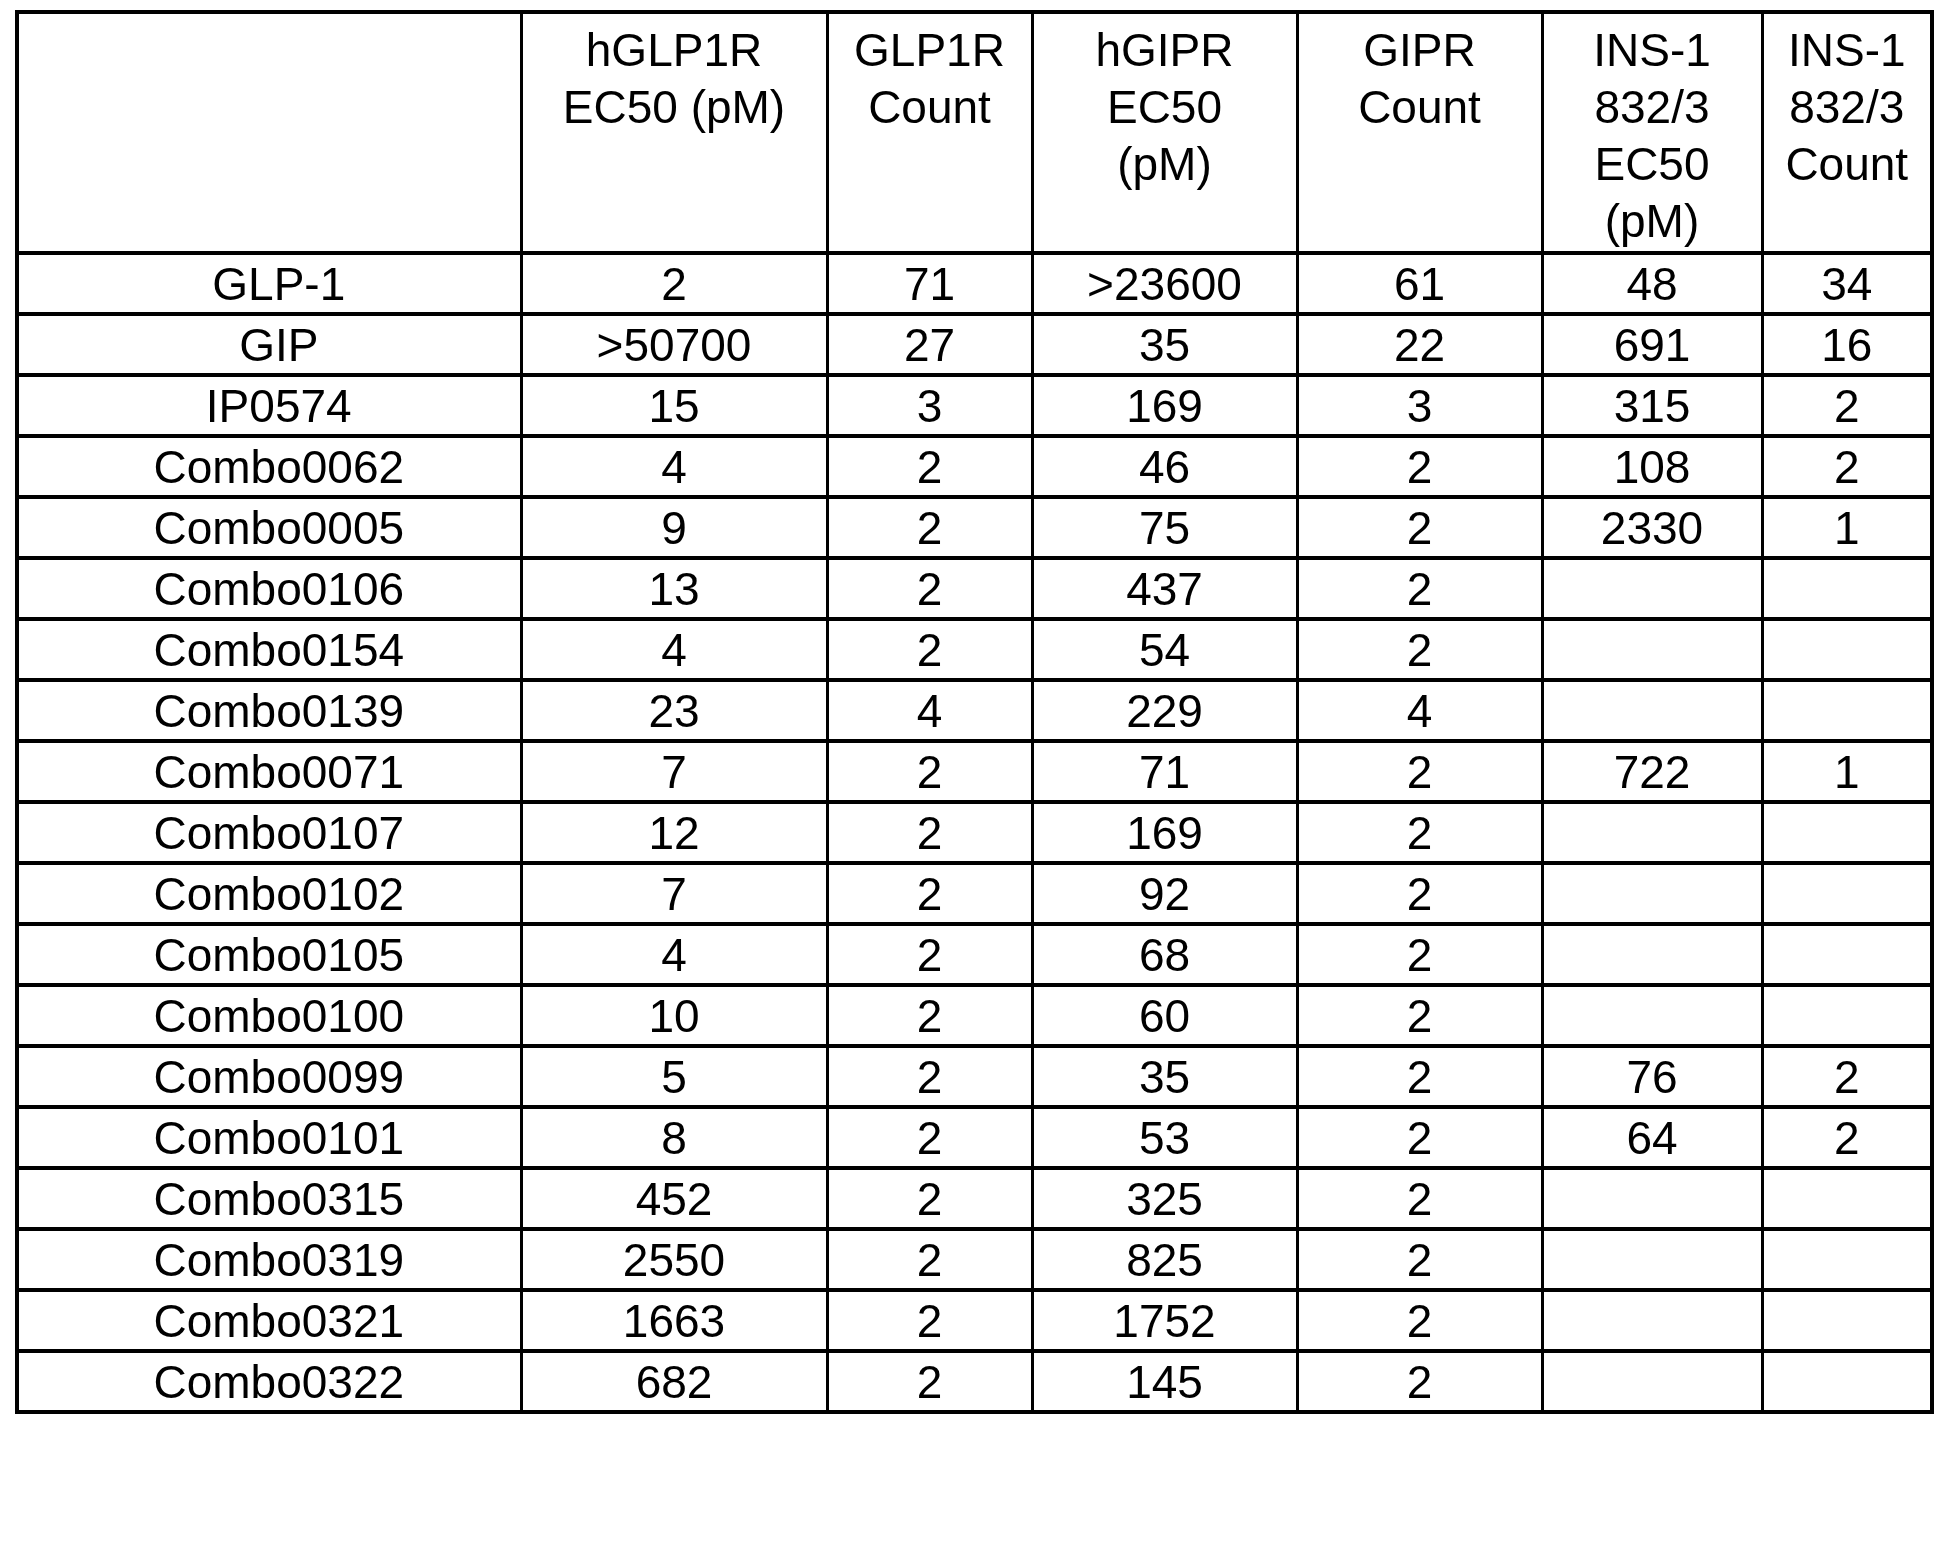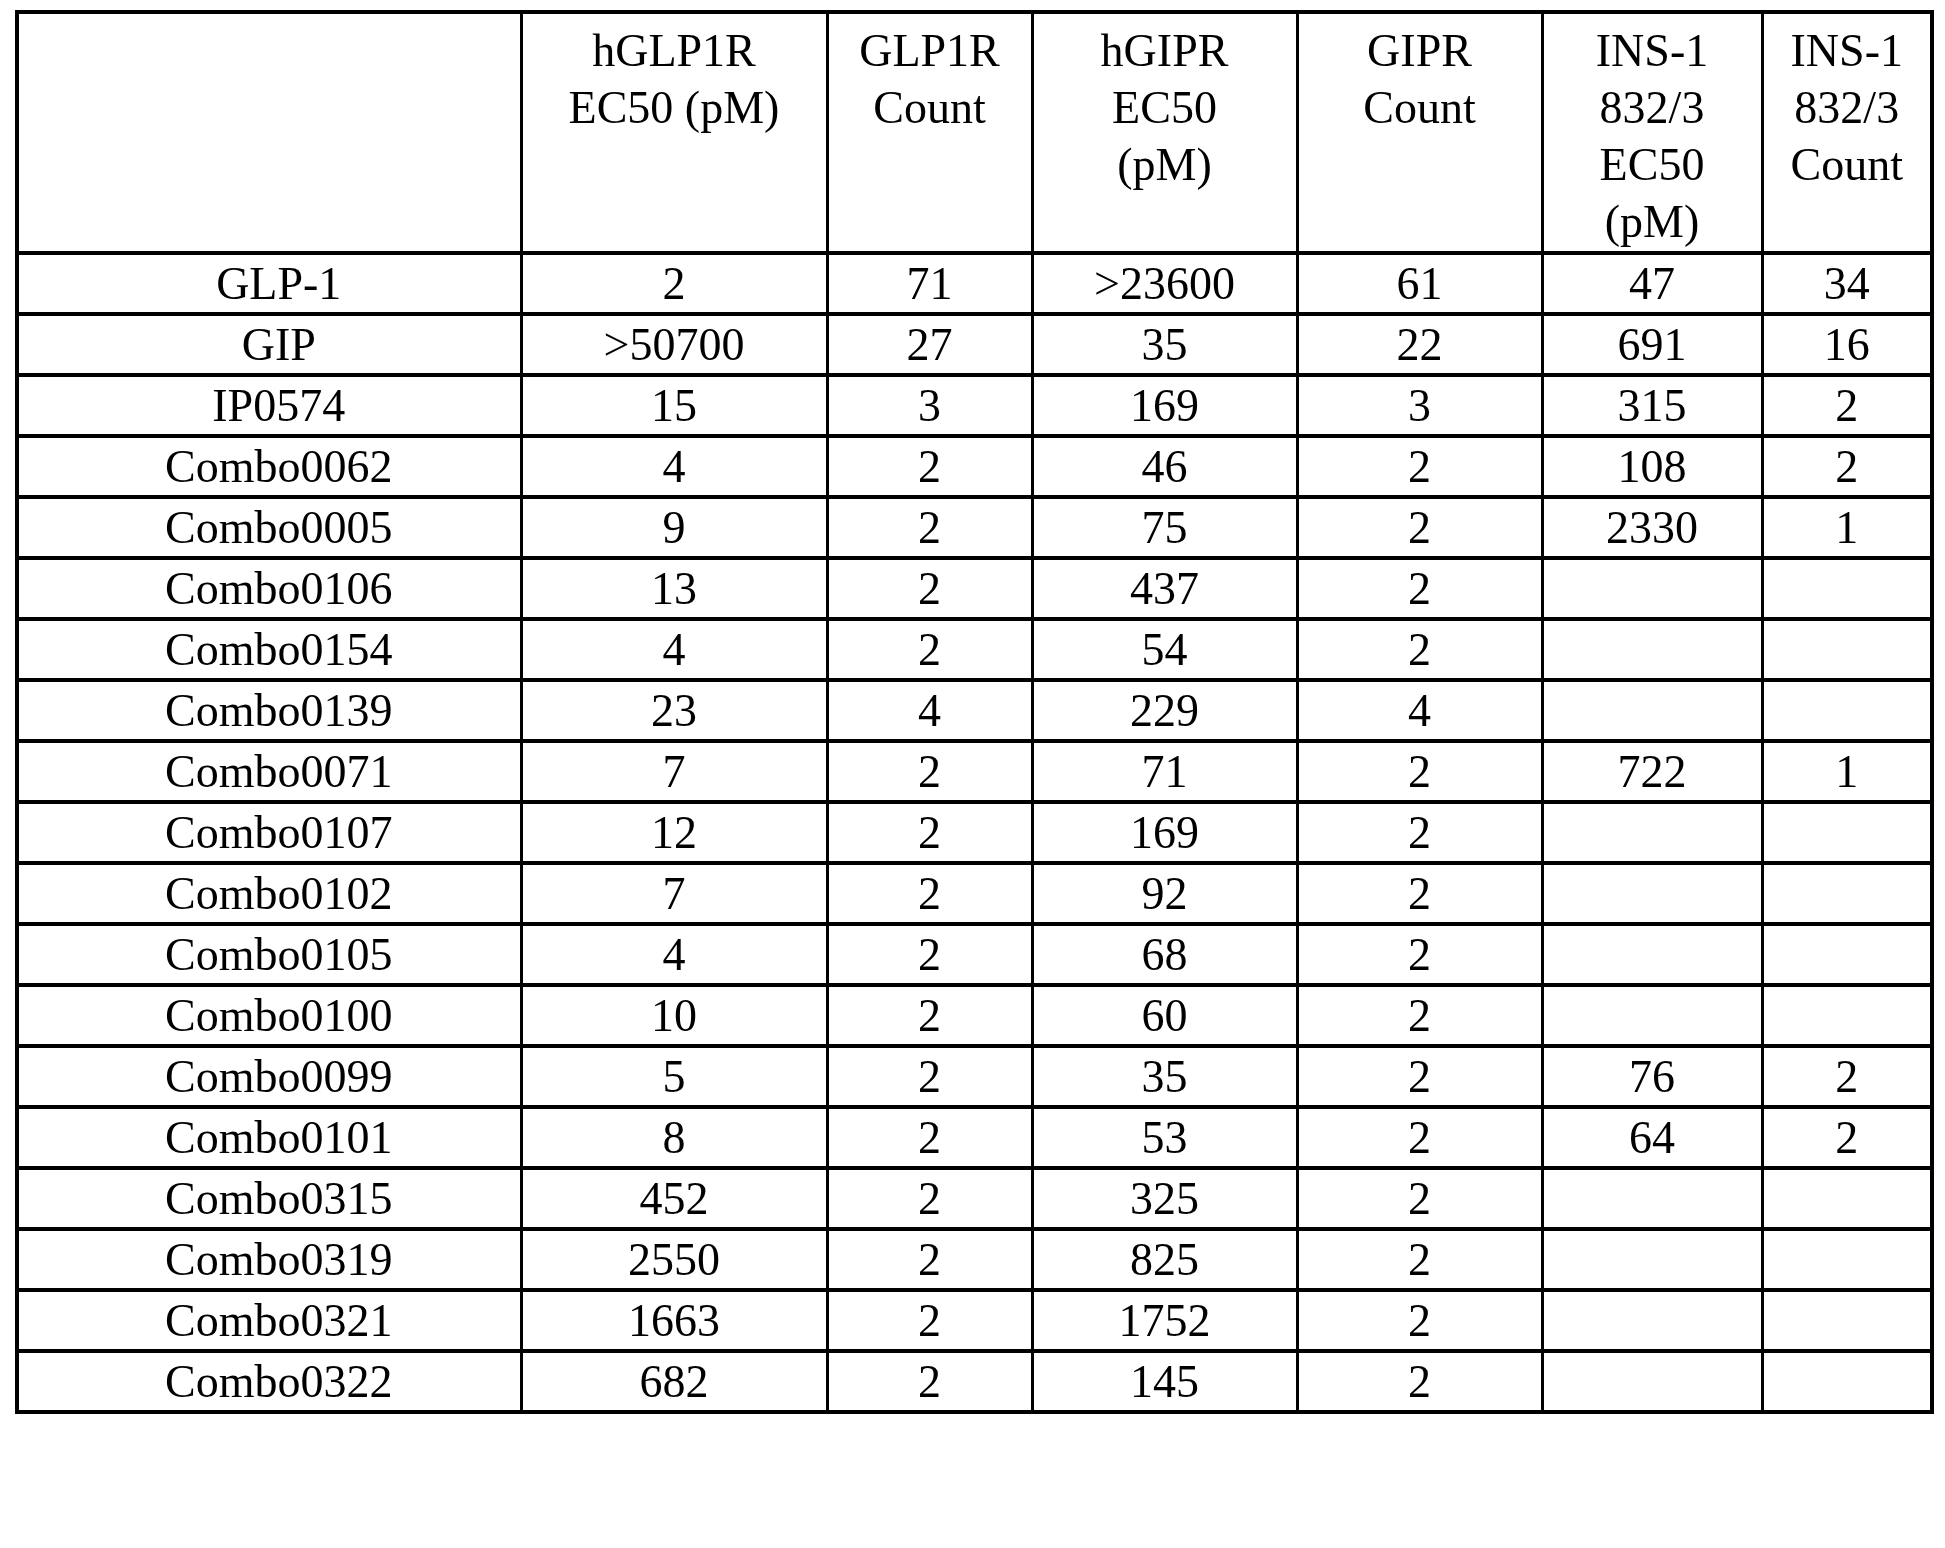--- a/index.html
+++ b/index.html
@@ -7,21 +7,21 @@
     padding: 0;
     background: #ffffff;
     width: 1945px;
     height: 1548px;
   }
   .page {
     box-sizing: border-box;
     width: 1766px;
     height: 1548px;
     padding: 10px 15px 0 15px;
-    font-family: Liberation Serif, serif;
+    font-family: Liberation Sans, sans-serif;
     color: #000000;
   }
   table.data-table {
     border-collapse: collapse;
     table-layout: fixed;
     width: 1915px;
     background: #ffffff;
   }
   table.data-table th,
   table.data-table td {
@@ -94,21 +94,21 @@
 Count</th>
       </tr>
     </thead>
     <tbody>
         <tr>
           <td class="label-col">GLP-1</td>
           <td class="num-col">2</td>
           <td class="num-col">71</td>
           <td class="num-col">&gt;23600</td>
           <td class="num-col">61</td>
-          <td class="num-col">47</td>
+          <td class="num-col">48</td>
           <td class="num-col">34</td>
         </tr>
         <tr>
           <td class="label-col">GIP</td>
           <td class="num-col">&gt;50700</td>
           <td class="num-col">27</td>
           <td class="num-col">35</td>
           <td class="num-col">22</td>
           <td class="num-col">691</td>
           <td class="num-col">16</td>

